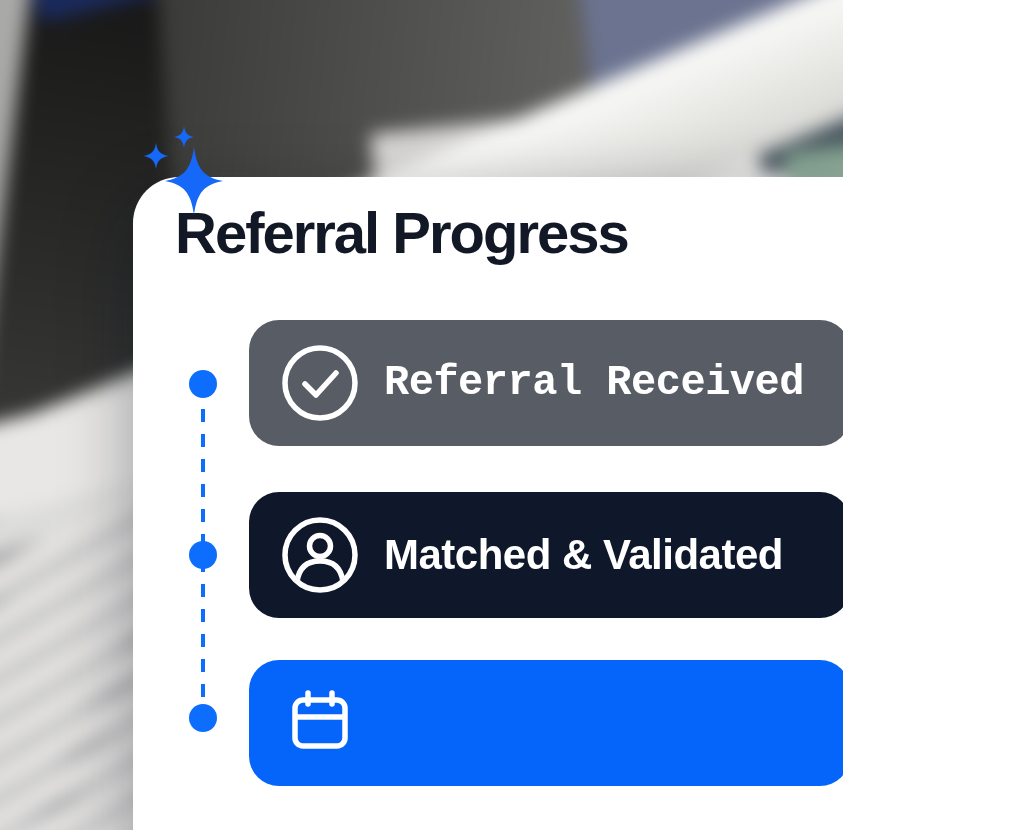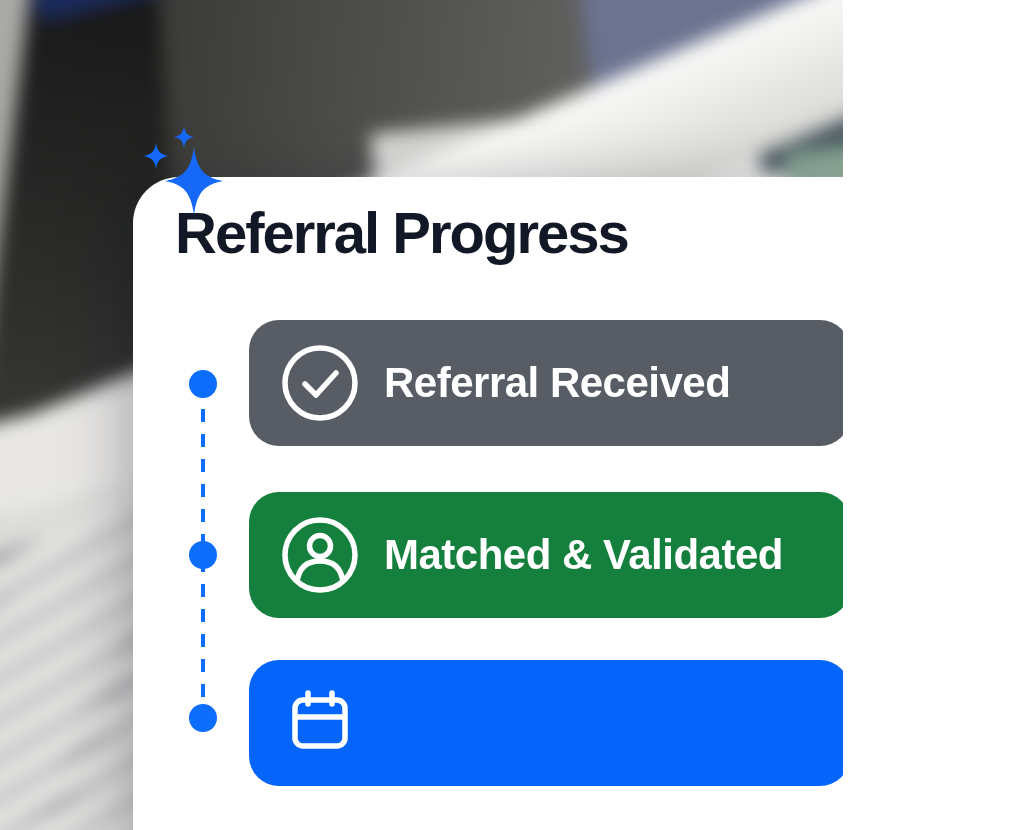--- a/index.html
+++ b/index.html
@@ -107,29 +107,29 @@
   </div>
 
   <div class="card">
     <h1 class="card-title">Referral Progress</h1>
 
     <div class="rail-line"></div>
     <div class="rail-dot dot-0"></div>
     <div class="rail-dot dot-1"></div>
     <div class="rail-dot dot-2"></div>
 
-    <div class="step step-0" style="background: rgb(88, 93, 101); color: rgb(255, 255, 255);">
+    <div class="step step-0" style="background: rgb(88, 93, 101); color: rgb(255, 255, 255); font-family: Liberation Mono, monospace;">
       <svg class="step-icon" viewBox="0 0 78 78" fill="none" xmlns="http://www.w3.org/2000/svg">
         <circle cx="39" cy="39" r="35" stroke="#fff" stroke-width="5.5"></circle>
         <path d="M24 40 L35 51 L55 29" stroke="#fff" stroke-width="5.5" stroke-linecap="round" stroke-linejoin="round"></path>
       </svg>
       <span class="step-label">Referral Received</span>
     </div>
 
-    <div class="step step-1" style="background: #15803d; color: rgb(255, 255, 255);">
+    <div class="step step-1" style="background: #0f172a; color: rgb(255, 255, 255);">
       <svg class="step-icon" viewBox="0 0 78 78" fill="none" xmlns="http://www.w3.org/2000/svg">
         <defs>
             <clipPath id="ucClip">
               <circle cx="39" cy="39" r="32.5"></circle>
             </clipPath>
           </defs>
         <circle cx="39" cy="39" r="35" stroke="#fff" stroke-width="5.5"></circle>
         <circle cx="39" cy="30" r="10.5" stroke="#fff" stroke-width="5.5"></circle>
         <path d="M16 66 C18 50 27 45 39 45 C51 45 60 50 62 66" stroke="#fff" stroke-width="5.5" stroke-linecap="round" clip-path="url(#ucClip)"></path>
       </svg>

